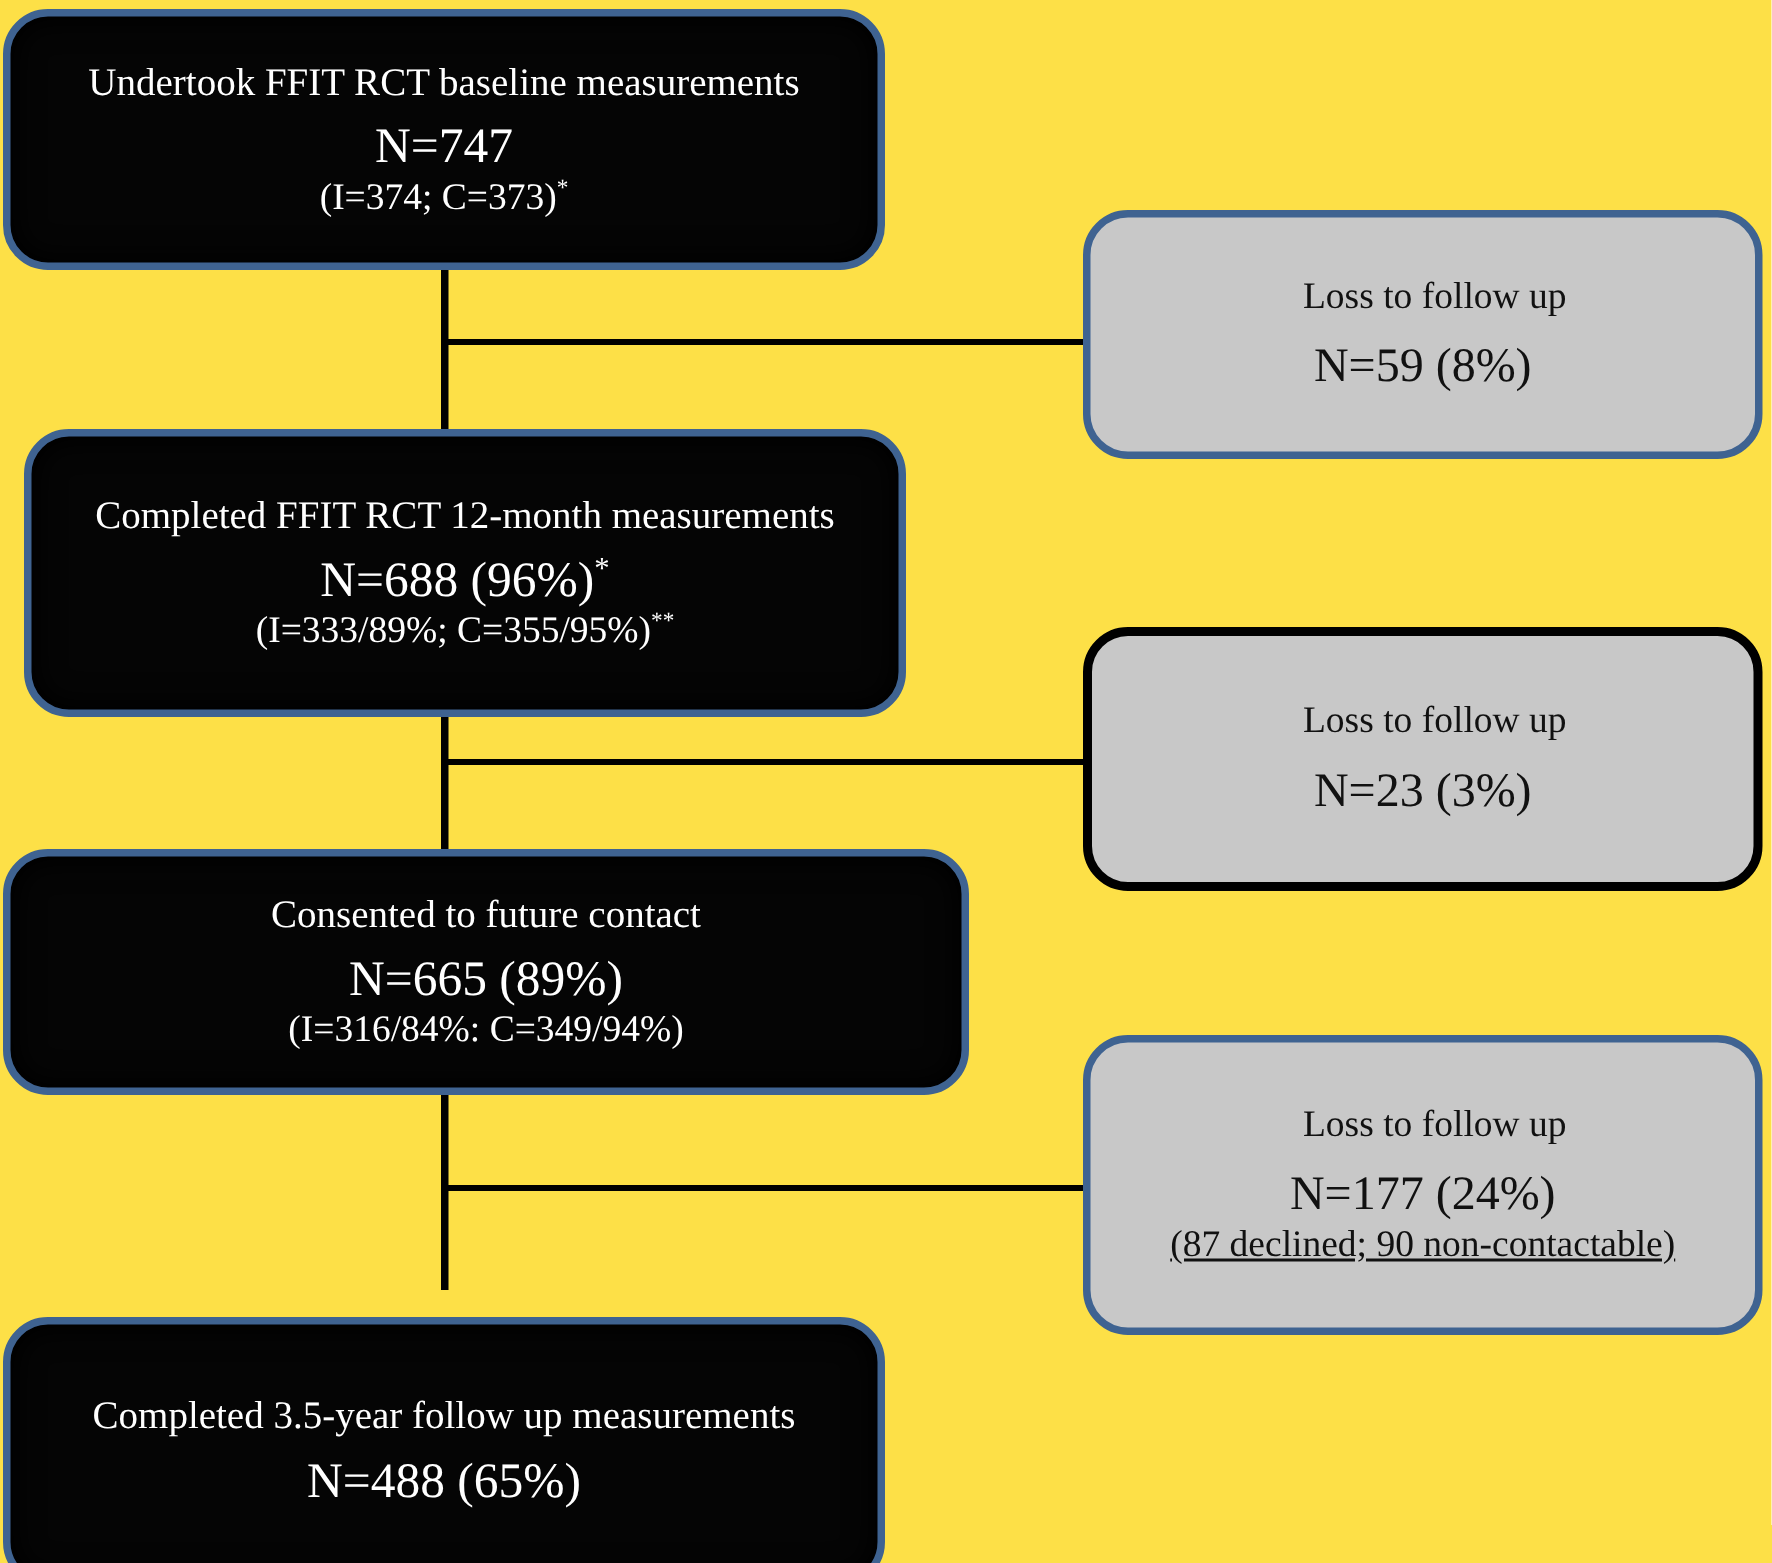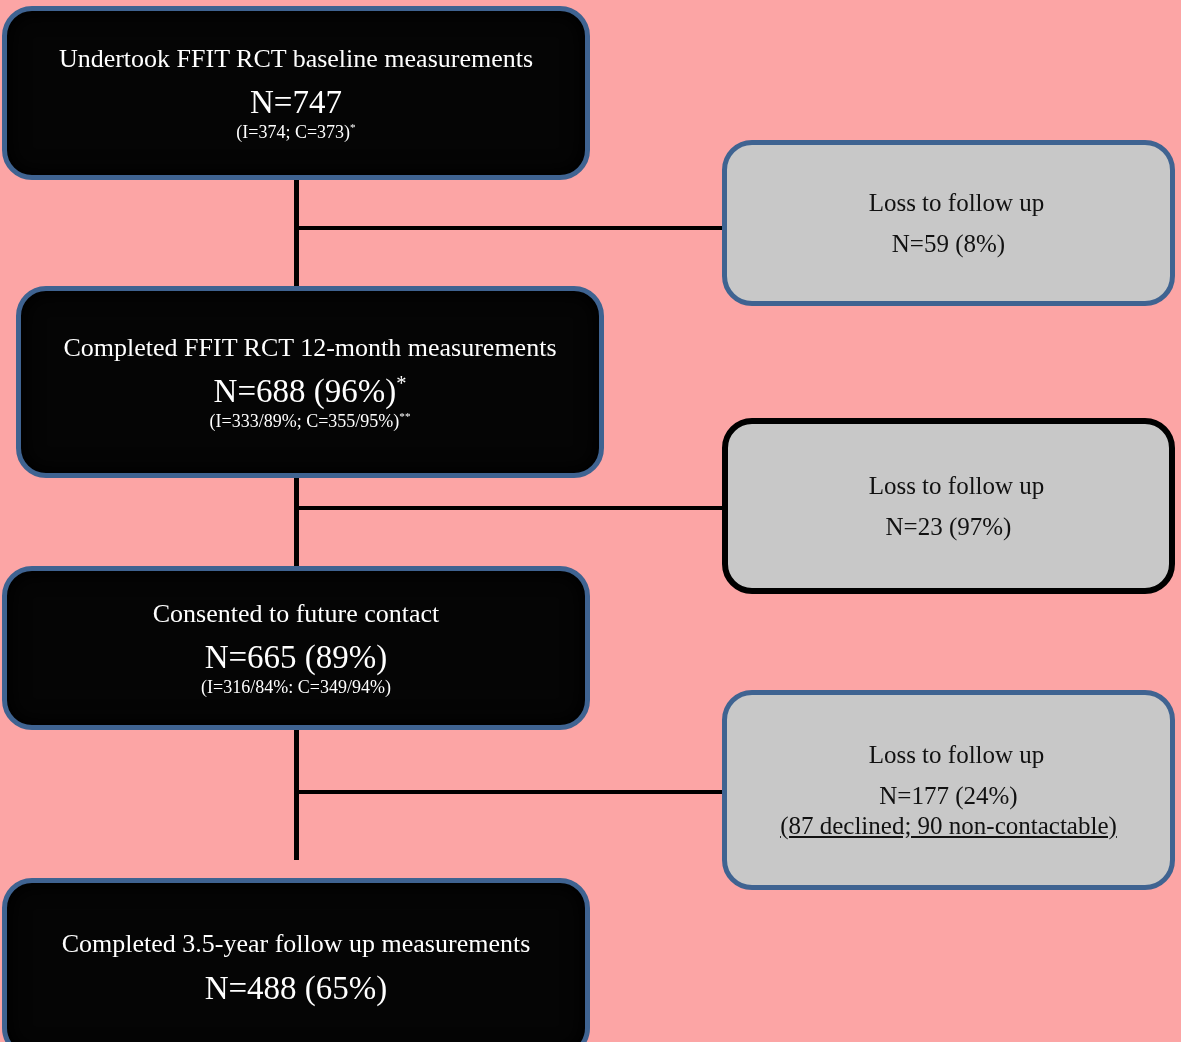--- a/index.html
+++ b/index.html
@@ -1,17 +1,17 @@
 <!DOCTYPE html>
 <html><head>
 <meta charset="utf-8">
 <style>
   html,body{margin:0;padding:0;background:#ffffff;}
   body{width:1181px;height:1042px;font-family:"Liberation Serif","DejaVu Serif",serif;}
-  #canvas{position:relative;width:1181px;height:1042px;overflow:hidden;background:#fca5a5;}
+  #canvas{position:relative;width:1181px;height:1042px;overflow:hidden;background:#fde047;}
 
   
   .node{
     position:absolute;
     box-sizing:border-box;
     display:flex;
     flex-direction:column;
     align-items:center;
     justify-content:center;
     text-align:center;
@@ -20,30 +20,30 @@
   .node .ln{display:block;white-space:nowrap;}
 
   .node-dark{
     background:#050505;
     border:5px solid #3f6391;
     color:#ffffff;
     box-shadow:inset 0 0 18px 4px #000;
   }
   .node-dark .ttl{font-size:26px;line-height:1.18;margin-bottom:9px;}
   .node-dark .ln2{font-size:33px;line-height:1.16;}
-  .node-dark .ln3{font-size:18px;line-height:1.16;}
+  .node-dark .ln3{font-size:25px;line-height:1.16;}
 
   .node-gray{
     background:#c8c8c8;
     border:5px solid #3f6391;
     color:#111111;
   }
   .node-gray.border-black{border-color:#000000;border-width:6px;}
   .node-gray .ttl{font-size:25px;line-height:1.2;margin-bottom:11px;margin-left:16px;}
-  .node-gray .ln2{font-size:25px;line-height:1.2;}
+  .node-gray .ln2{font-size:32px;line-height:1.2;}
   .node-gray .ln3{font-size:25px;line-height:1.2;text-decoration:underline;}
 
   sup.star{font-size:0.62em;vertical-align:super;line-height:0;}
 
   
   .conn-v{position:absolute;width:5px;background:#000;}
   .conn-h{position:absolute;height:4px;background:#000;}
 </style>
 </head>
 <body>
@@ -64,39 +64,39 @@
     <span class="ln ln2">N=747</span>
     <span class="ln ln3"><span>(I=374; C=373)</span><sup class="star">*</sup></span>
   </div>
 
   <div class="node node-dark" style="left:16px;top:286px;width:588px;height:192px;">
     <span class="ln ttl">Completed FFIT RCT 12-month measurements</span>
     <span class="ln ln2"><span>N=688 (96%)</span><sup class="star">*</sup></span>
     <span class="ln ln3"><span>(I=333/89%; C=355/95%)</span><sup class="star">**</sup></span>
   </div>
 
-  <div class="node node-dark" style="left:2px;top:566px;width:588px;height:164px;">
+  <div class="node node-dark" style="left:2px;top:566px;width:644px;height:164px;">
     <span class="ln ttl">Consented to future contact</span>
     <span class="ln ln2">N=665 (89%)</span>
     <span class="ln ln3">(I=316/84%: C=349/94%)</span>
   </div>
 
   <div class="node node-dark" style="left:2px;top:858px;width:588px;height:180px;margin-top:20px;">
     <span class="ln ttl">Completed 3.5-year follow up measurements</span>
     <span class="ln ln2">N=488 (65%)</span>
   </div>
 
   <div class="node node-gray" style="left:722px;top:140px;width:453px;height:166px;">
     <span class="ln ttl">Loss to follow up</span>
     <span class="ln ln2">N=59 (8%)</span>
   </div>
 
   <div class="node node-gray border-black" style="left:722px;top:418px;width:453px;height:176px;">
     <span class="ln ttl">Loss to follow up</span>
-    <span class="ln ln2">N=23 (97%)</span>
+    <span class="ln ln2">N=23 (3%)</span>
   </div>
 
   <div class="node node-gray" style="left:722px;top:690px;width:453px;height:200px;">
     <span class="ln ttl">Loss to follow up</span>
     <span class="ln ln2">N=177 (24%)</span>
     <span class="ln ln3">(87 declined; 90 non-contactable)</span>
   </div>
 
 </div>
 

